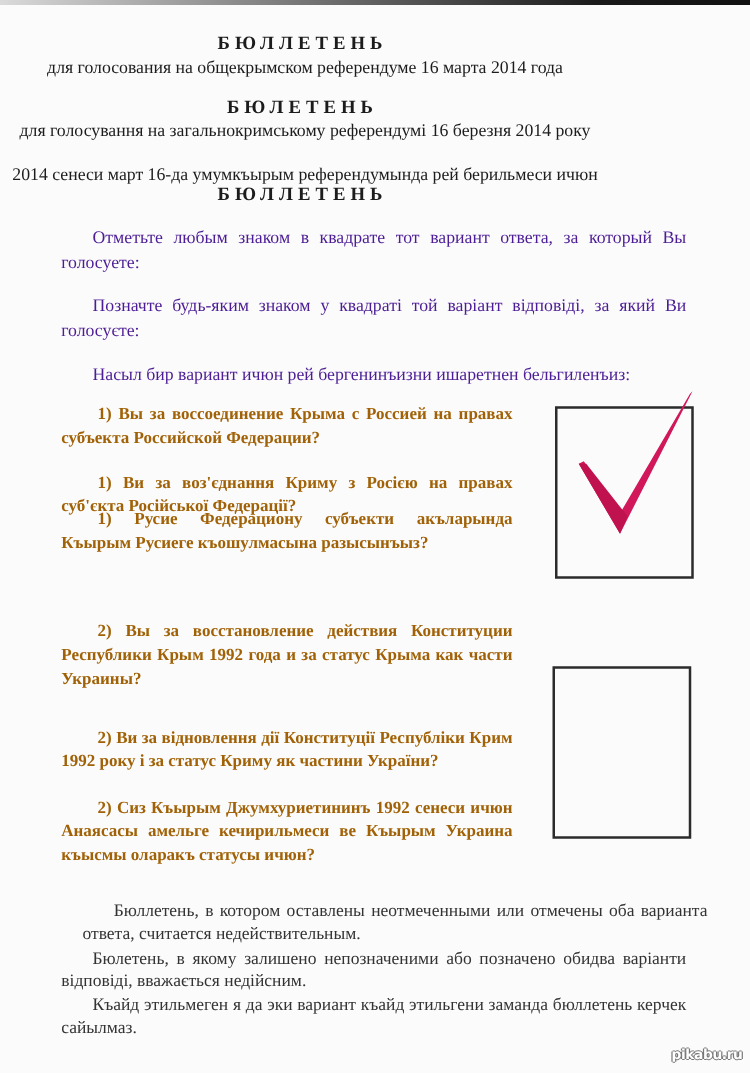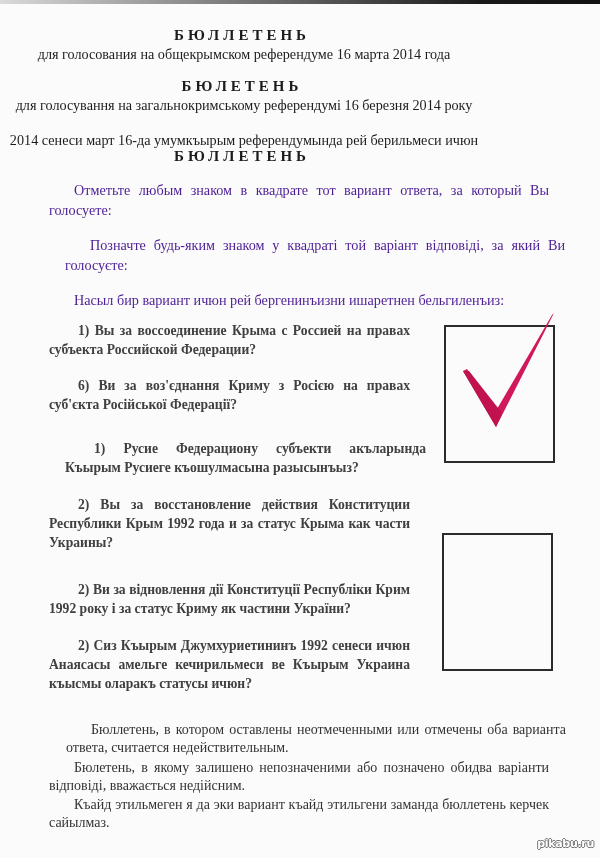--- a/index.html
+++ b/index.html
@@ -23,21 +23,21 @@
     font-weight: normal; font-size: 14.2px;
     left: 0; width: 488px; text-align: center;
   }
   .para {
     font-size: 14.2px; color: #4c1d95;
     left: 49px; width: 500px; white-space: normal;
     text-align: justify; line-height: 20px;
     text-indent: 25px;
   }
   .q {
-    font-weight: bold; font-size: 13.6px; color: #404040;
+    font-weight: bold; font-size: 13.6px; color: #a16207;
     left: 49px; width: 361px; white-space: normal;
     text-align: justify; line-height: 19px;
     text-indent: 29px;
     text-align-last: left;
   }
   .foot {
     font-size: 14px; color: #333;
     left: 49px; width: 500px; white-space: normal;
     text-align: justify; line-height: 18px;
     text-indent: 25px;
@@ -64,28 +64,28 @@
   <div class="abs title" style="top:27px;">БЮЛЛЕТЕНЬ</div>
   <div class="abs subtitle" style="top:46px;">для голосования на общекрымском референдуме 16 марта 2014 года</div>
   <div class="abs title" style="top:78px;">БЮЛЕТЕНЬ</div>
   <div class="abs subtitle" style="top:97px;">для голосування на загальнокримському референдумі 16 березня 2014 року</div>
   <div class="abs subtitle" style="top:132px;">2014 сенеси март 16-да умумкъырым референдумында рей берильмеси ичюн</div>
   <div class="abs title" style="top:148px;">БЮЛЛЕТЕНЬ</div>
 </div>
 
 <div>
   <div class="abs para" style="top:180px;">Отметьте любым знаком в квадрате тот вариант ответа, за который Вы голосуете:</div>
-  <div class="abs para" style="top:235px;margin-left:16px;">Позначте будь-яким знаком у квадраті той варіант відповіді, за який Ви голосуєте:</div>
+  <div class="abs para" style="top:235px;">Позначте будь-яким знаком у квадраті той варіант відповіді, за який Ви голосуєте:</div>
   <div class="abs para" style="top:290px;">Насыл бир вариант ичюн рей бергенинъизни ишаретнен бельгиленъиз:</div>
 </div>
 
 <div>
   <div class="abs q" style="top:321px;">1) Вы за воссоединение Крыма с Россией на правах субъекта Российской Федерации?</div>
-  <div class="abs q" style="top:376px;">6) Ви за воз'єднання Криму з Росією на правах суб'єкта Російської Федерації?</div>
-  <div class="abs q" style="top:439px;margin-left:16px;">1) Русие Федерациону субъекти акъларында Къырым Русиеге къошулмасына разысынъыз?</div>
+  <div class="abs q" style="top:376px;">1) Ви за воз'єднання Криму з Росією на правах суб'єкта Російської Федерації?</div>
+  <div class="abs q" style="top:405px;">1) Русие Федерациону субъекти акъларында Къырым Русиеге къошулмасына разысынъыз?</div>
   <div class="box" style="left:444px; top:325px; width:111px; height:138px;"></div>
   <svg class="check" style="left:455px; top:305px;" width="110" height="130" viewBox="0 0 110 130">
     <path d="M8 66 L41 122 L99 8 L97 10 L42 104 L12 64 Z" fill="#d0185a"></path>
     <path d="M8 66 L41 122 L47 108 L14 66 Z" fill="#c0124f"></path>
   </svg>
 </div>
 
 <div>
   <div class="abs q" style="top:495px;">2) Вы за восстановление действия Конституции Республики Крым 1992 года и за статус Крыма как части Украины?</div>
   <div class="abs q" style="top:580px;">2) Ви за відновлення дії Конституції Республіки Крим 1992 року і за статус Криму як частини України?</div>

